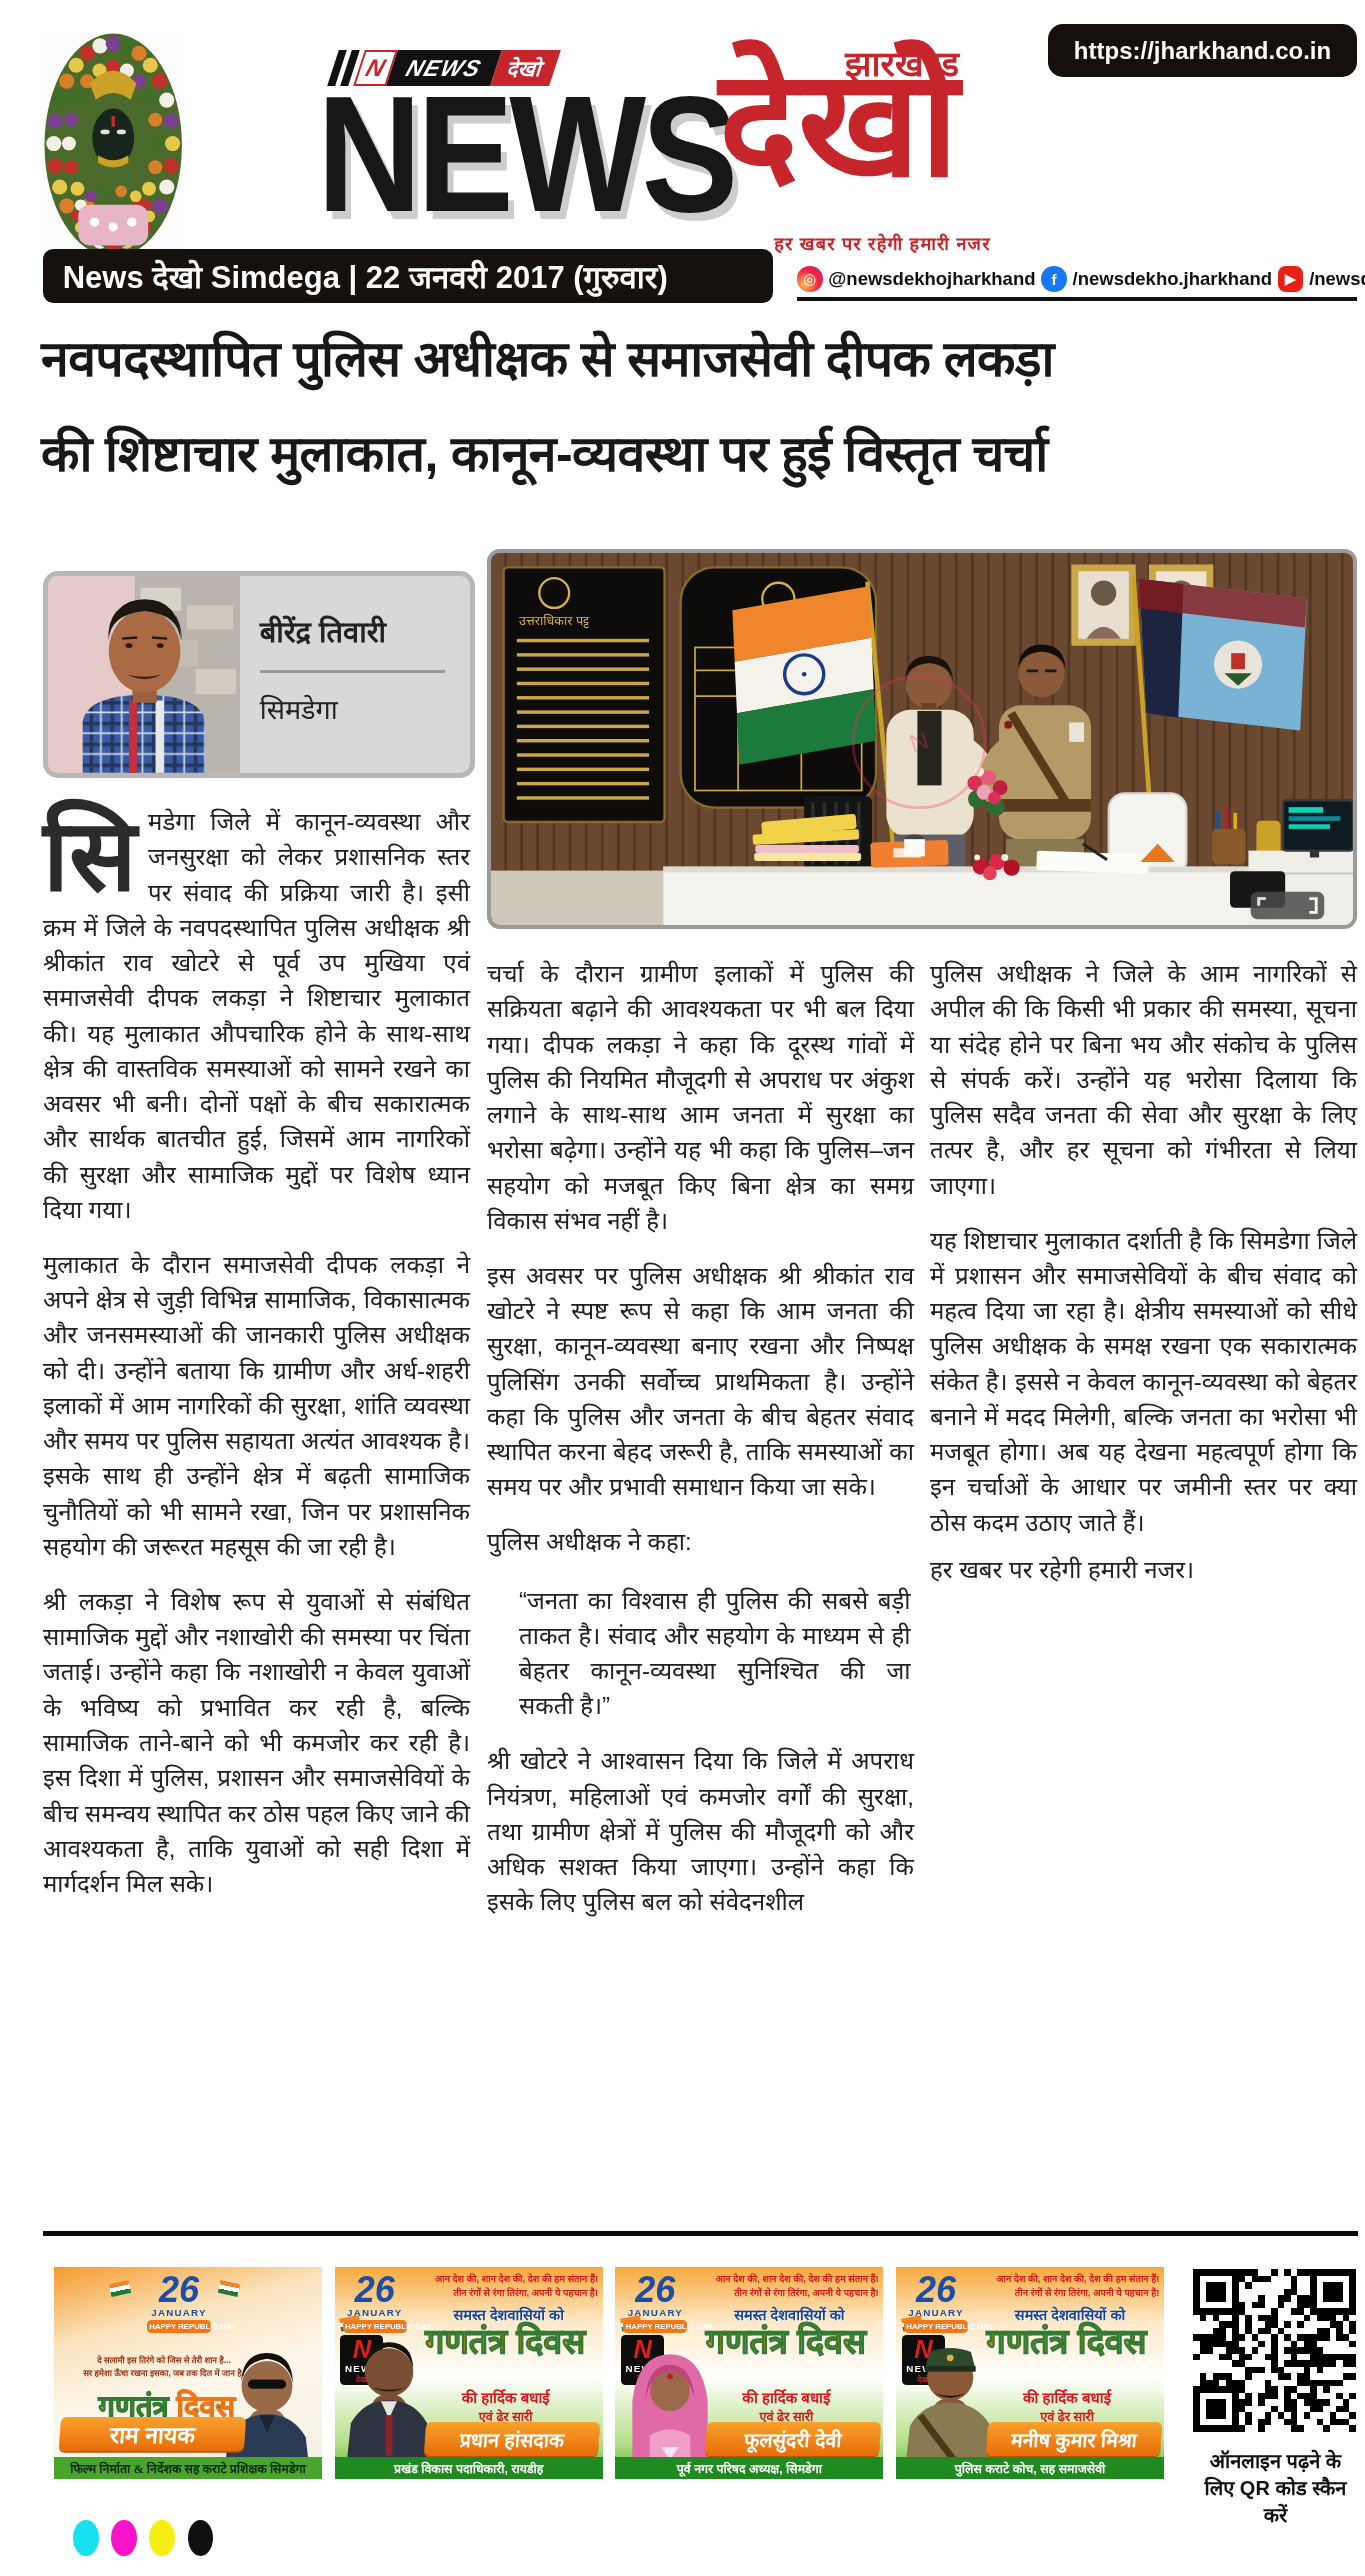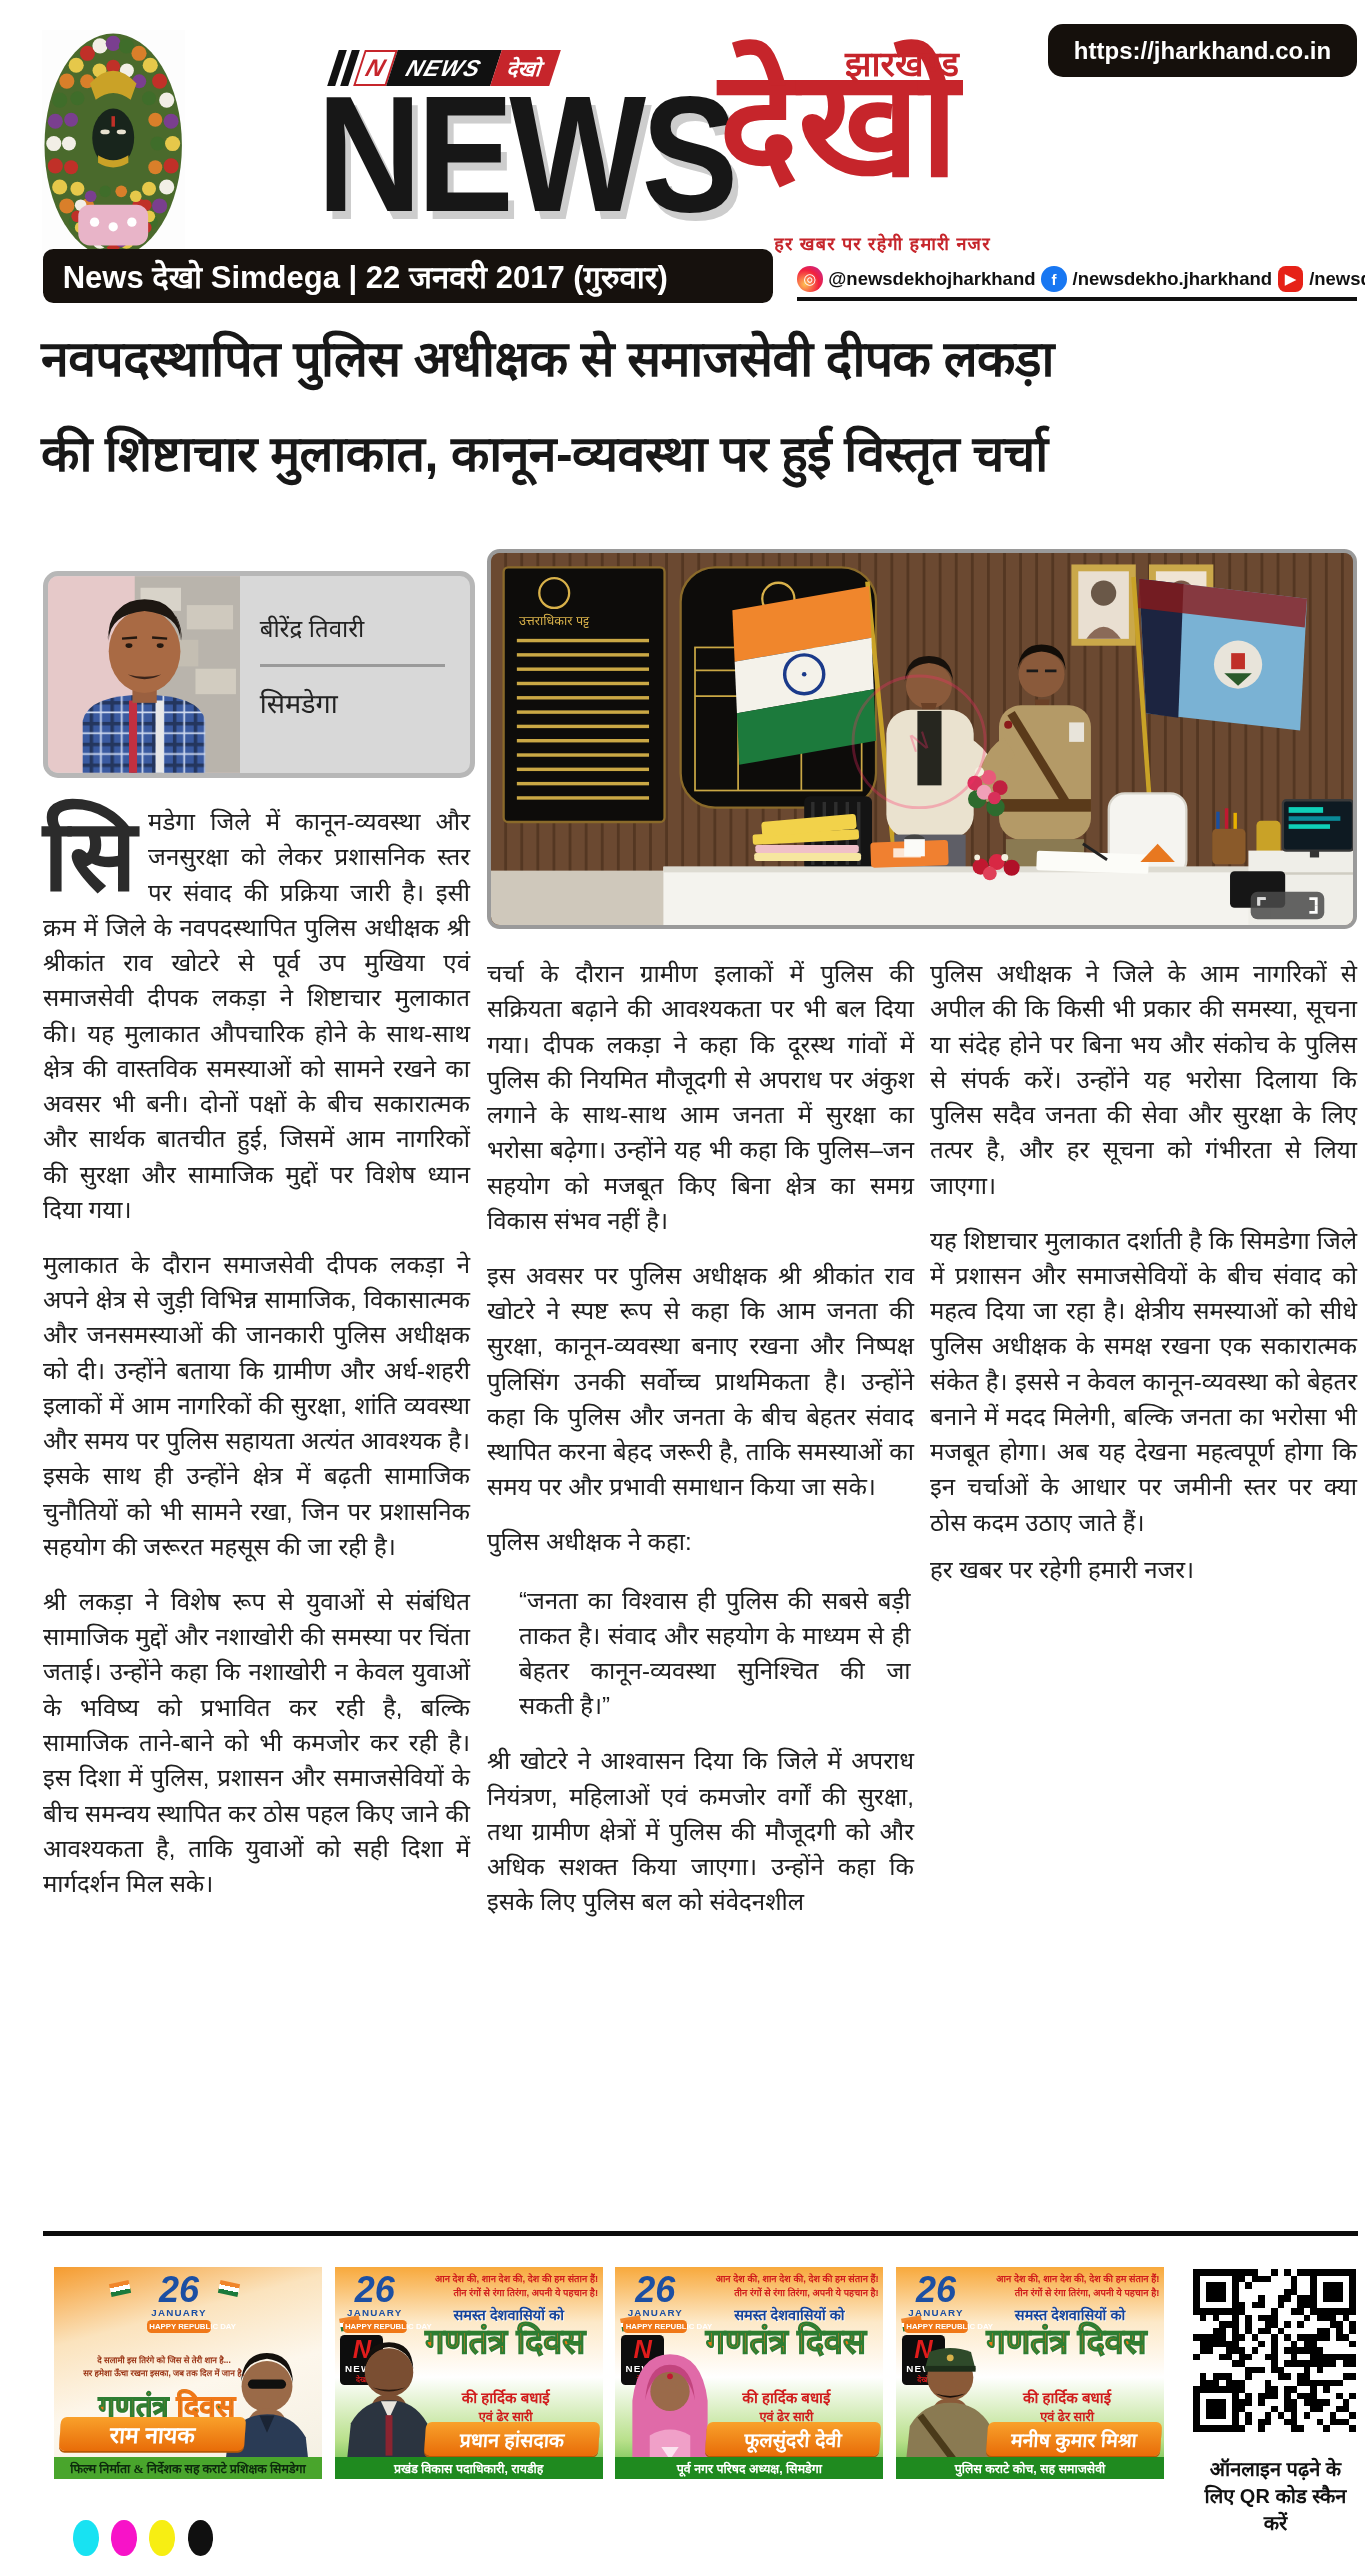--- a/index.html
+++ b/index.html
@@ -41,21 +41,21 @@
   .headline{left:41px;top:312px;width:1290px;color:#181818;font-weight:900;font-size:50px;line-height:1.9;
             letter-spacing:-0.6px;}
   .headline div{white-space:nowrap;}
   .subhead{left:41px;top:514px;width:1302px;font-size:23px;font-weight:800;color:#111;}
 
   
   .reporter{left:43px;top:571px;width:432px;height:207px;border:5.2px solid #b7b7b7;border-radius:15px;
             box-sizing:border-box;overflow:hidden;display:flex;background:#d8d8d8;}
   .rep-photo{width:192px;height:100%;flex:0 0 auto;}
   .rep-info{flex:1;padding:35px 17.4px 0 19.7px;}
-  .rep-name{font-size:24px;font-weight:400;color:#222;}
+  .rep-name{font-size:29px;font-weight:700;color:#222;}
   .rep-div{height:2.9px;background:#9a9a9a;margin:19.7px 0 17.4px 0;width:96%;}
   .rep-loc{font-size:27px;color:#222;}
 
   
   .photo{left:487px;top:549px;width:870px;height:380px;border:4.6px solid #9a9a9a;border-radius:12.7px;
          box-sizing:border-box;overflow:hidden;background:#6b4931;}
 
   
   .col{width:427px;font-size:24px;line-height:1.47;text-align:justify;color:#202020;}
   .col p{margin:0 0 19.7px 0;}
@@ -105,21 +105,21 @@
   .ad0 .nameband{left:5.8px;right:auto;width:185px;bottom:28px;font-size:23px;}
   .rolestrip{position:absolute;bottom:0;left:0;right:0;height:22px;background:#1f8a1f;color:#fff;
              display:flex;align-items:center;justify-content:center;font-size:12.4px;font-weight:800;white-space:nowrap;}
   .ad0 .rolestrip{background:#49a52c;color:#0d2b0d;font-family:Liberation Serif, serif;}
 
   
   .qr-wrap{left:1193px;top:2269px;width:165px;}
   .qr{width:163px;height:163px;display:grid;grid-template-columns:repeat(25,1fr);grid-template-rows:repeat(25,1fr);
       background:#fff;}
   .qr div{background:#000;}
-  .qr-caption{margin-top:24px;text-align:center;font-size:20px;font-weight:700;color:#111;line-height:1.35;}
+  .qr-caption{margin-top:16px;text-align:center;font-size:20px;font-weight:700;color:#111;line-height:1.35;}
 
   .cmyk{left:73px;top:2520px;display:flex;gap:12.7px;}
   .cmyk span{width:25.5px;height:36px;border-radius:50%;}
 </style>
 </head>
 <body>
 
 <div class="page">
 
   <svg class="abs deity" viewBox="0 0 245 395">

